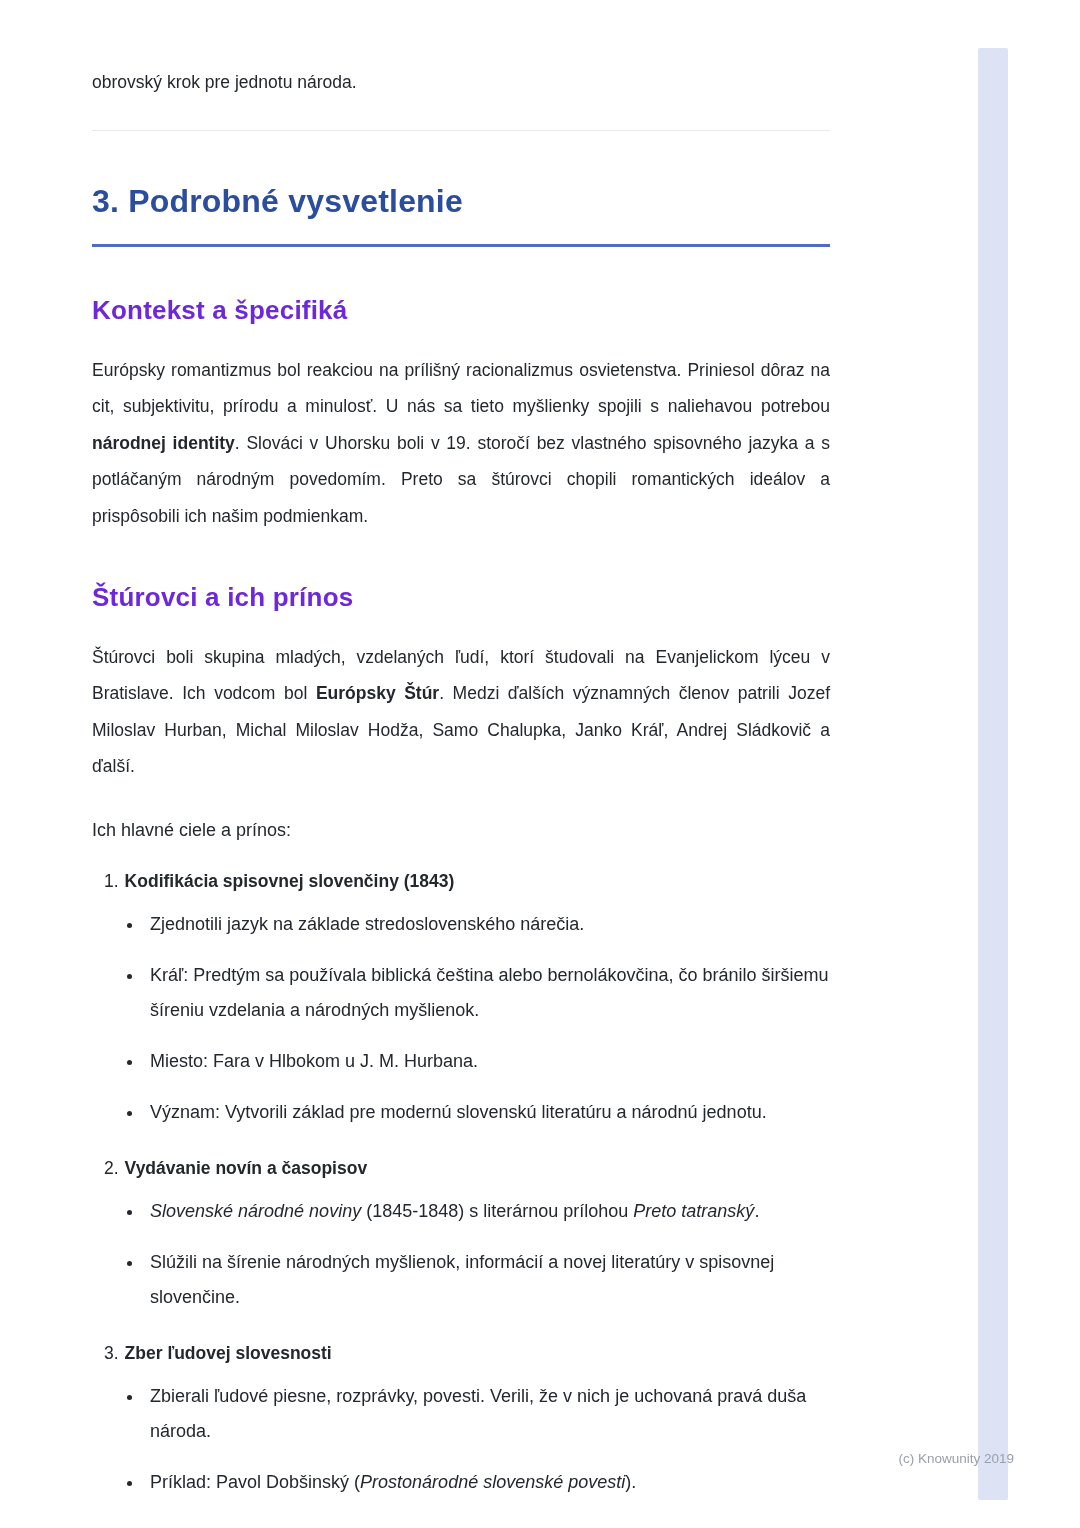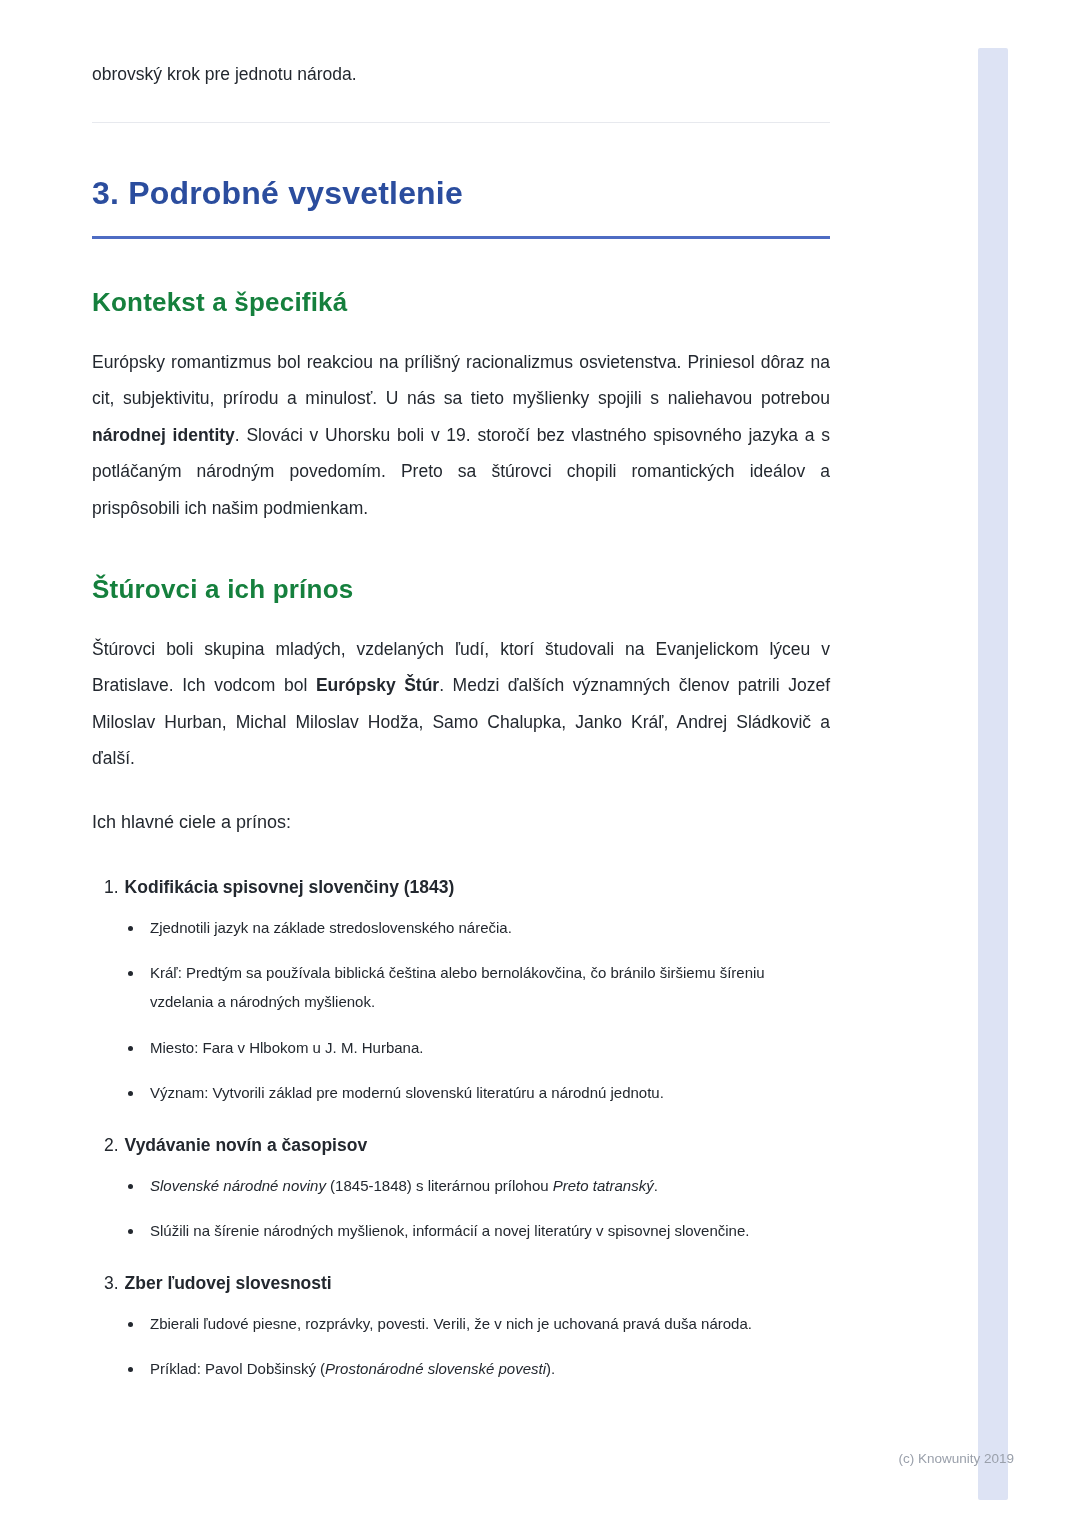--- a/index.html
+++ b/index.html
@@ -9,21 +9,21 @@
     height: 1528px;
     background: #ffffff;
     font-family: "Liberation Sans", sans-serif;
     color: #23282f;
     position: relative;
     overflow: hidden;
   }
   .content {
     position: absolute;
     left: 92px;
-    top: 8px;
+    top: 16px;
     width: 738px;
   }
   .intro-line {
     padding-top: 52px;
     font-size: 17.5px;
     line-height: 1.6;
   }
   .divider {
     border: none;
     border-top: 1px solid #e7e9ee;
@@ -35,54 +35,54 @@
     font-weight: 700;
     color: #2b4d9e;
     padding-bottom: 24px;
     border-bottom: 3px solid #4e6cc3;
     letter-spacing: 0.2px;
   }
   h2.sub-title {
     margin: 48px 0 0 0;
     font-size: 26px;
     font-weight: 700;
-    color: #15803d;
+    color: #6d28d9;
     letter-spacing: 0.2px;
   }
   p.body-para {
     margin: 26px 0 0 0;
     font-size: 17.5px;
     line-height: 2.08;
     text-align: justify;
     color: #23282f;
   }
   p.plain-para {
     margin: 30px 0 0 0;
     font-size: 18px;
     line-height: 1.7;
   }
-  .num-list { margin-top: 36px; }
+  .num-list { margin-top: 22px; }
   .num-item { margin-top: 24px; }
   .num-item:first-child { margin-top: 0; }
   .num-item-head {
     font-size: 17.5px;
     line-height: 1.7;
     padding-left: 12px;
   }
   .num-item-head .num { font-weight: 400; margin-right: 6px; }
   .num-item-head b { font-weight: 700; }
   ul.bullets {
     margin: 10px 0 0 0;
     padding-left: 52px;
     list-style: disc;
   }
   ul.bullets li {
     padding-left: 6px;
     margin-top: 16px;
-    font-size: 15px;
+    font-size: 18px;
     line-height: 1.95;
   }
   ul.bullets li:first-child { margin-top: 6px; }
   .side-strip {
     position: absolute;
     top: 48px;
     right: 72px;
     width: 30px;
     height: 1452px;
     background: #dde3f4;

